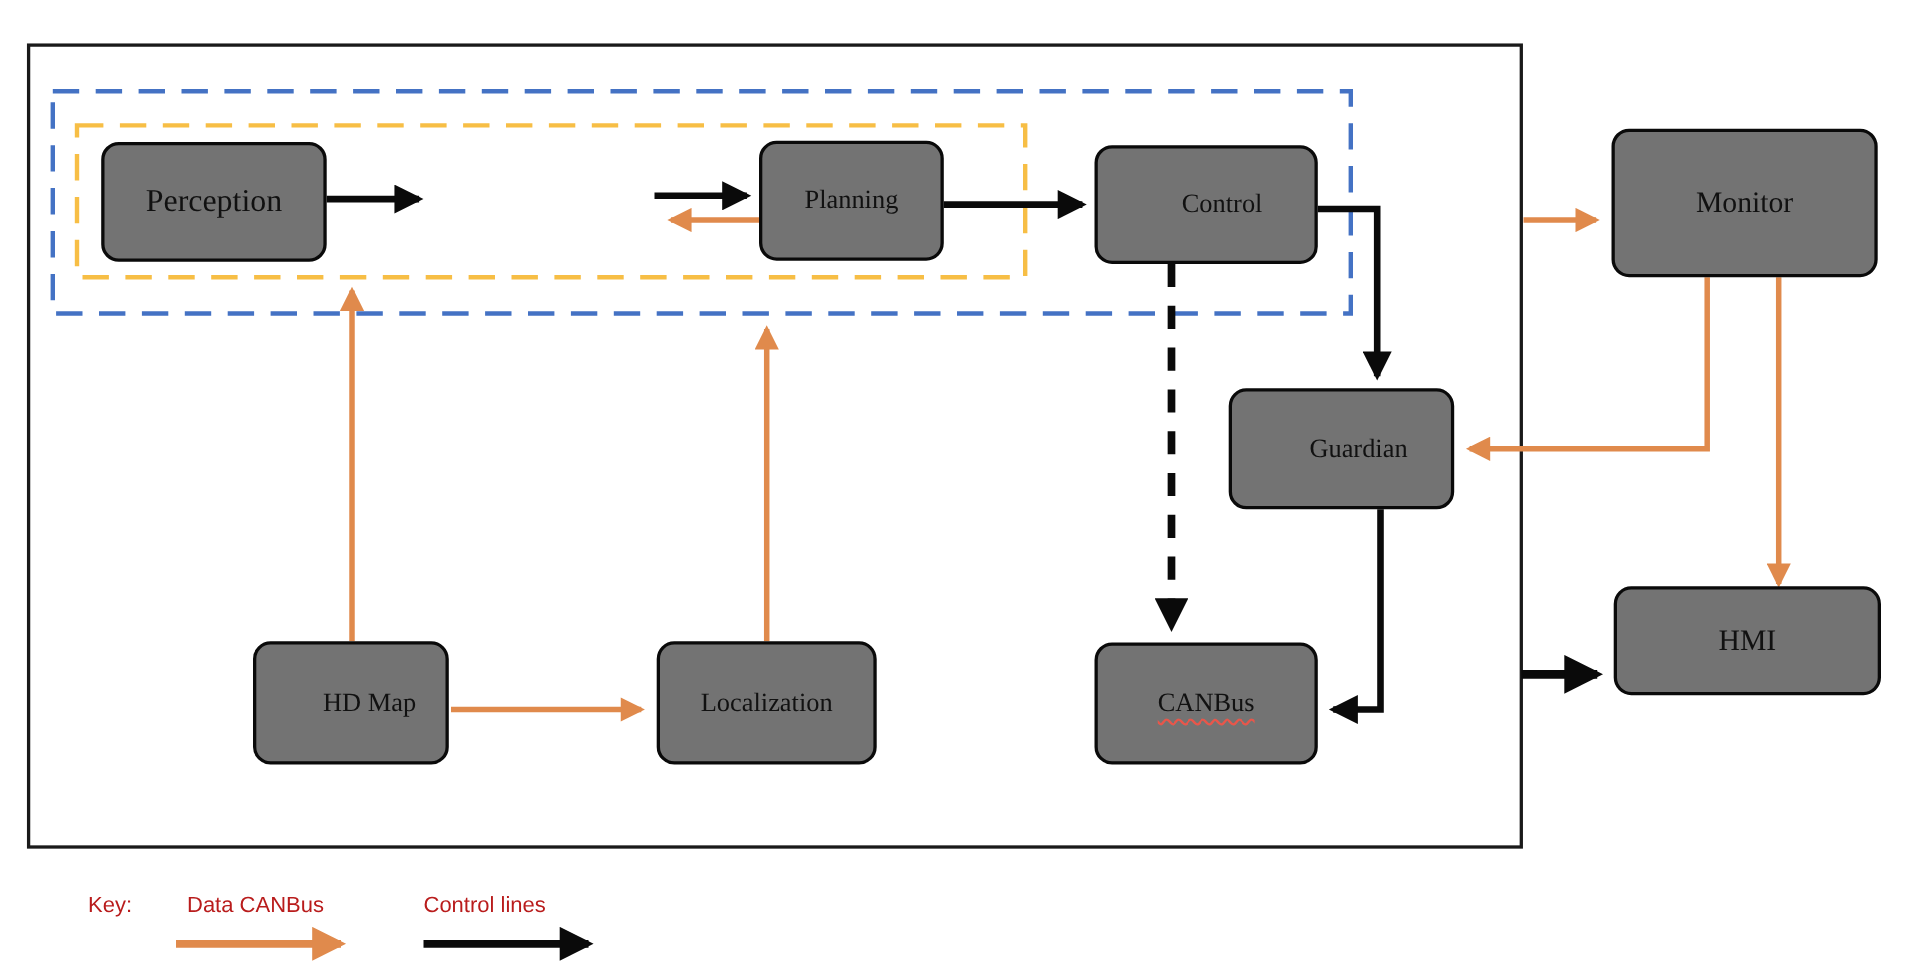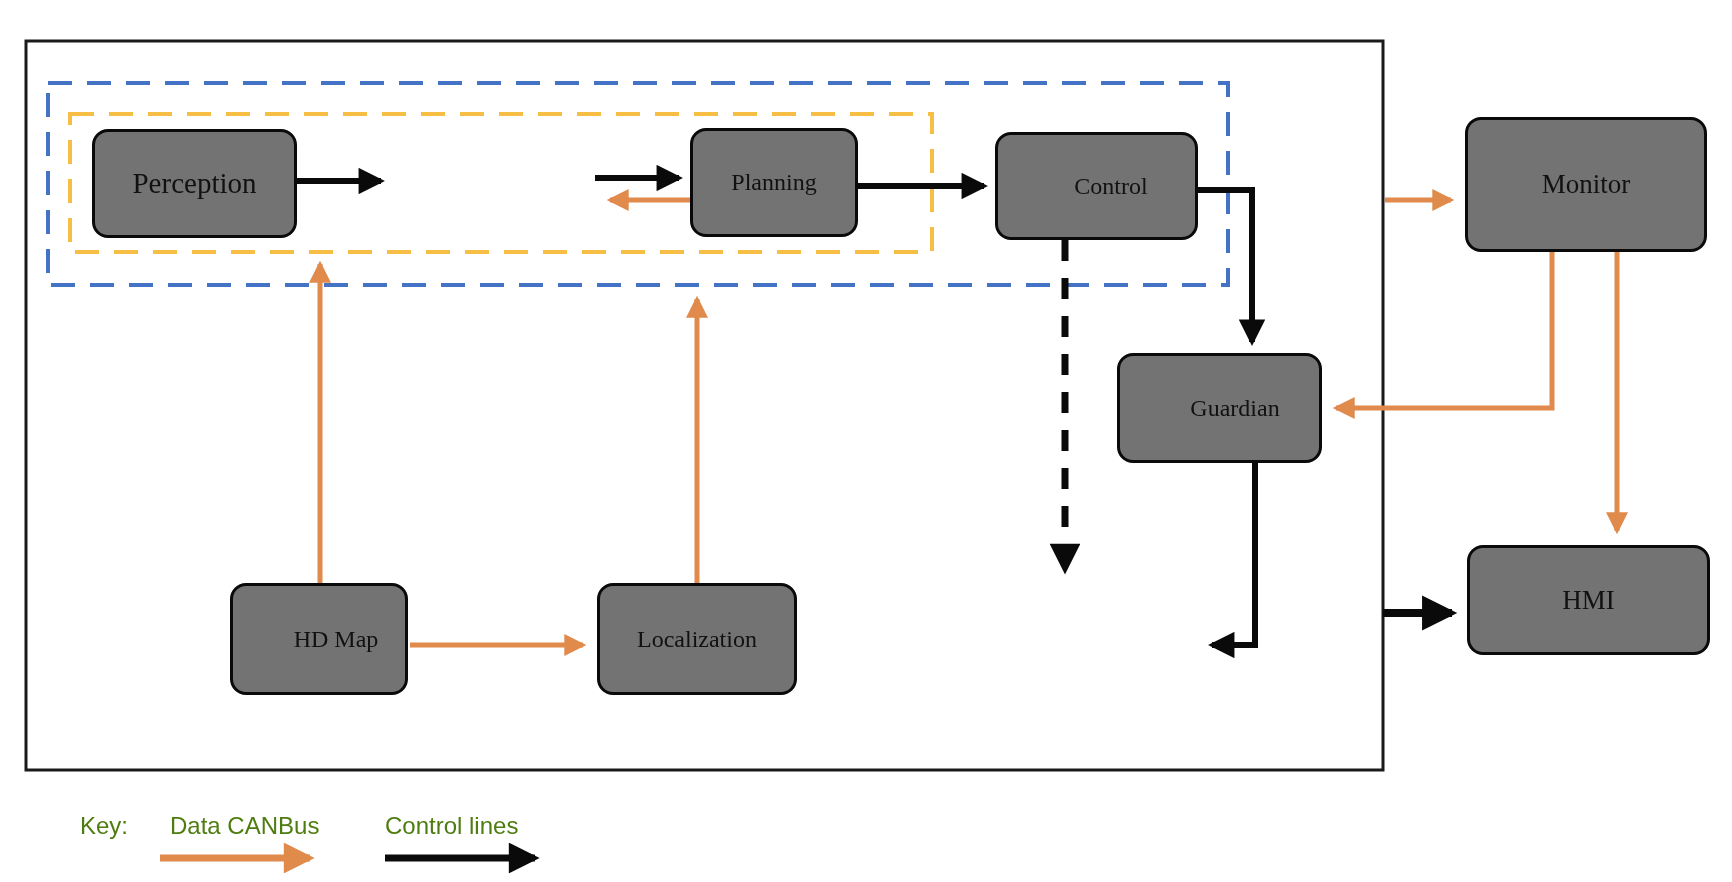--- a/index.html
+++ b/index.html
@@ -24,21 +24,21 @@
     background:#737373;border:3px solid #0a0a0a;border-radius:16px;
     font-size:24px;text-align:center;box-sizing:border-box;font-family:Liberation Serif, serif;
   }
   .node.big{font-size:29px;}
   .node.ext{font-size:27px;}
   .squiggle{
     text-decoration-line:underline;text-decoration-style:wavy;
     text-decoration-color:var(--spellcheck-underline,#E8564A);
     text-decoration-thickness:2px;text-underline-offset:7px;
   }
-  .key-text{position:absolute;font-size:24px;color:#4d7c0f;white-space:nowrap;}
+  .key-text{position:absolute;font-size:20px;color:#b91c1c;white-space:nowrap;}
 </style>
 </head>
 <body>
 
 <div class="canvas">
 
   <svg class="wires" viewBox="0 0 1732 882">
     <defs>
       <marker id="mk-c" viewBox="0 0 10 10" refX="8.5" refY="5" markerWidth="5" markerHeight="4.4" orient="auto-start-reverse">
         <path d="M0 0 L10 5 L0 10 z" fill="#0a0a0a"></path>
@@ -82,34 +82,37 @@
   </div>
 
   <div class="node" style="left:995px;top:132px;width:203px;height:108px;padding-left:29px;">
     <span>Control</span>
   </div>
 
   <div class="node" style="left:1117px;top:353px;width:205px;height:110px;padding-left:31px;">
     <span>Guardian</span>
   </div>
 
+  <div class="node" style="left:995px;top:584px;width:203px;height:111px;">
+    <span class="squiggle">CANBus</span>
+  </div>
 
   <div class="node" style="left:230px;top:583px;width:178px;height:112px;padding-left:34px;">
     <span>HD Map</span>
   </div>
 
   <div class="node" style="left:597px;top:583px;width:200px;height:112px;">
     <span>Localization</span>
   </div>
 
   <div class="node ext" style="left:1465px;top:117px;width:242px;height:135px;text-align:center;">
     <span>Monitor</span>
   </div>
 
-  <div class="node ext" style="left:1467px;top:545px;width:243px;height:110px;">
+  <div class="node ext" style="left:1467px;top:533px;width:243px;height:99px;">
     <span>HMI</span>
   </div>
 
   <div class="key-text" style="left:80px;top:812px;">Key:</div>
   <div class="key-text" style="left:170px;top:812px;">Data CANBus</div>
   <div class="key-text" style="left:385px;top:812px;">Control lines</div>
 
 </div>
 
 </body></html>

